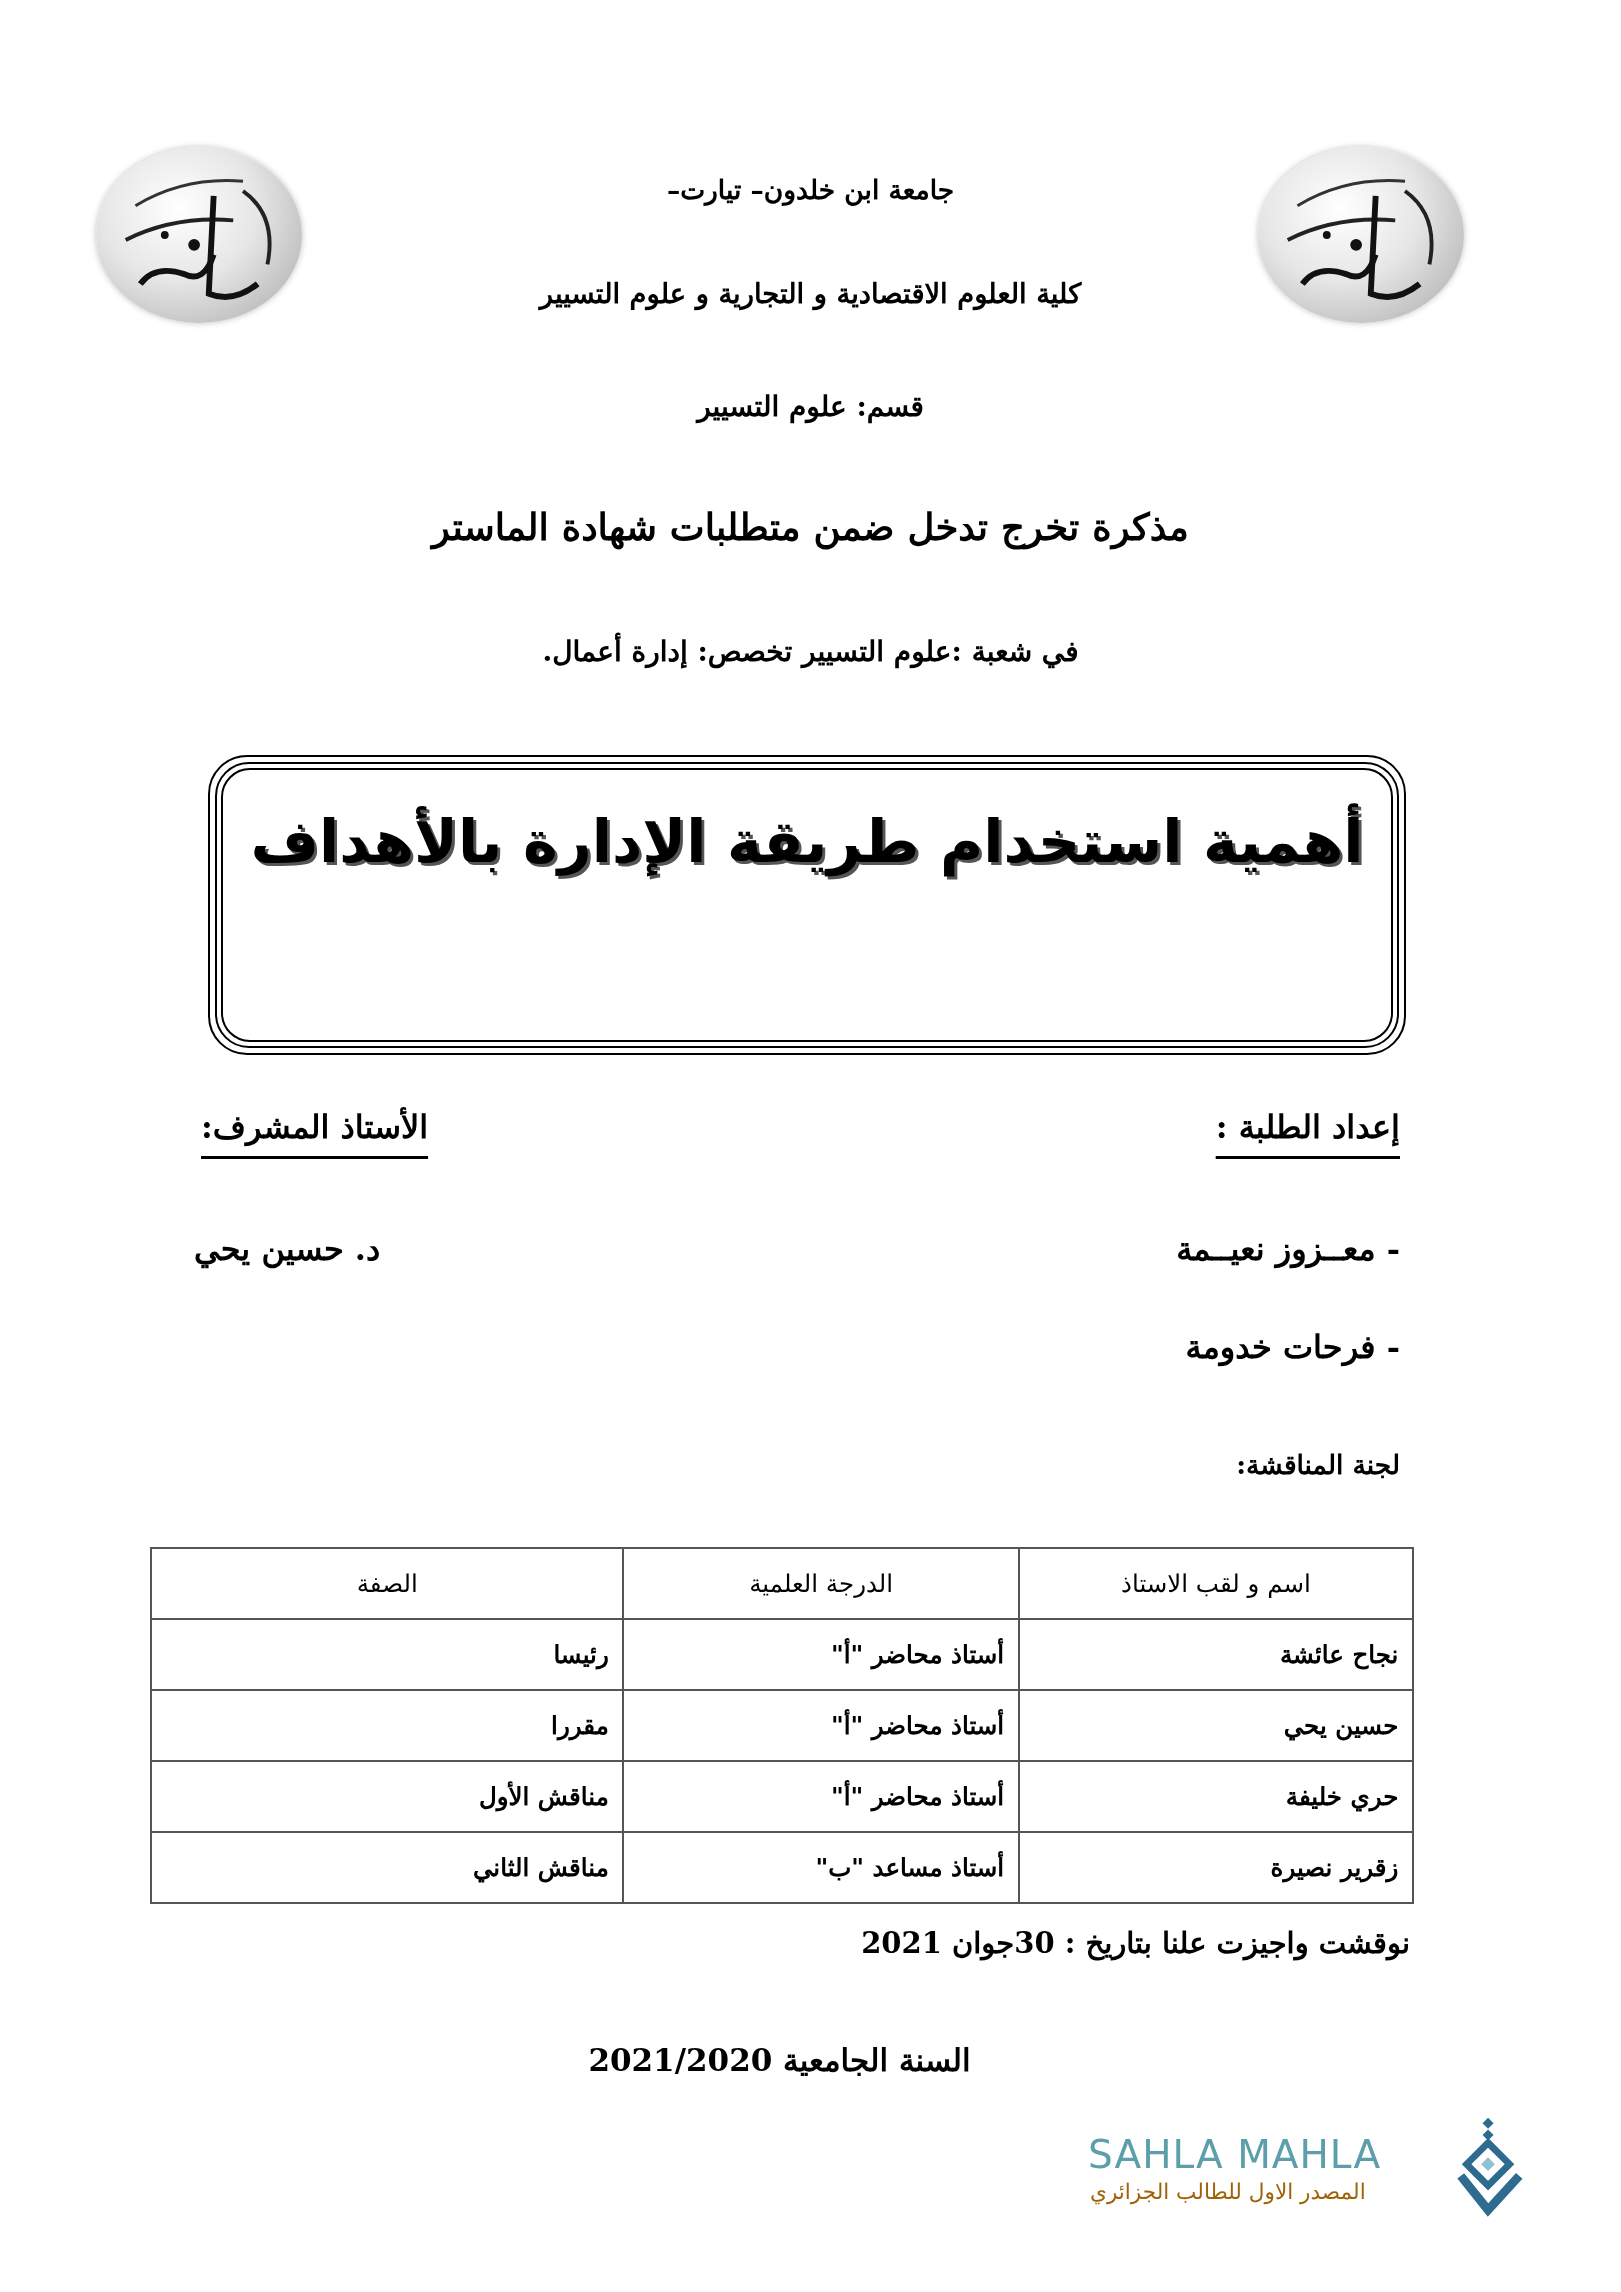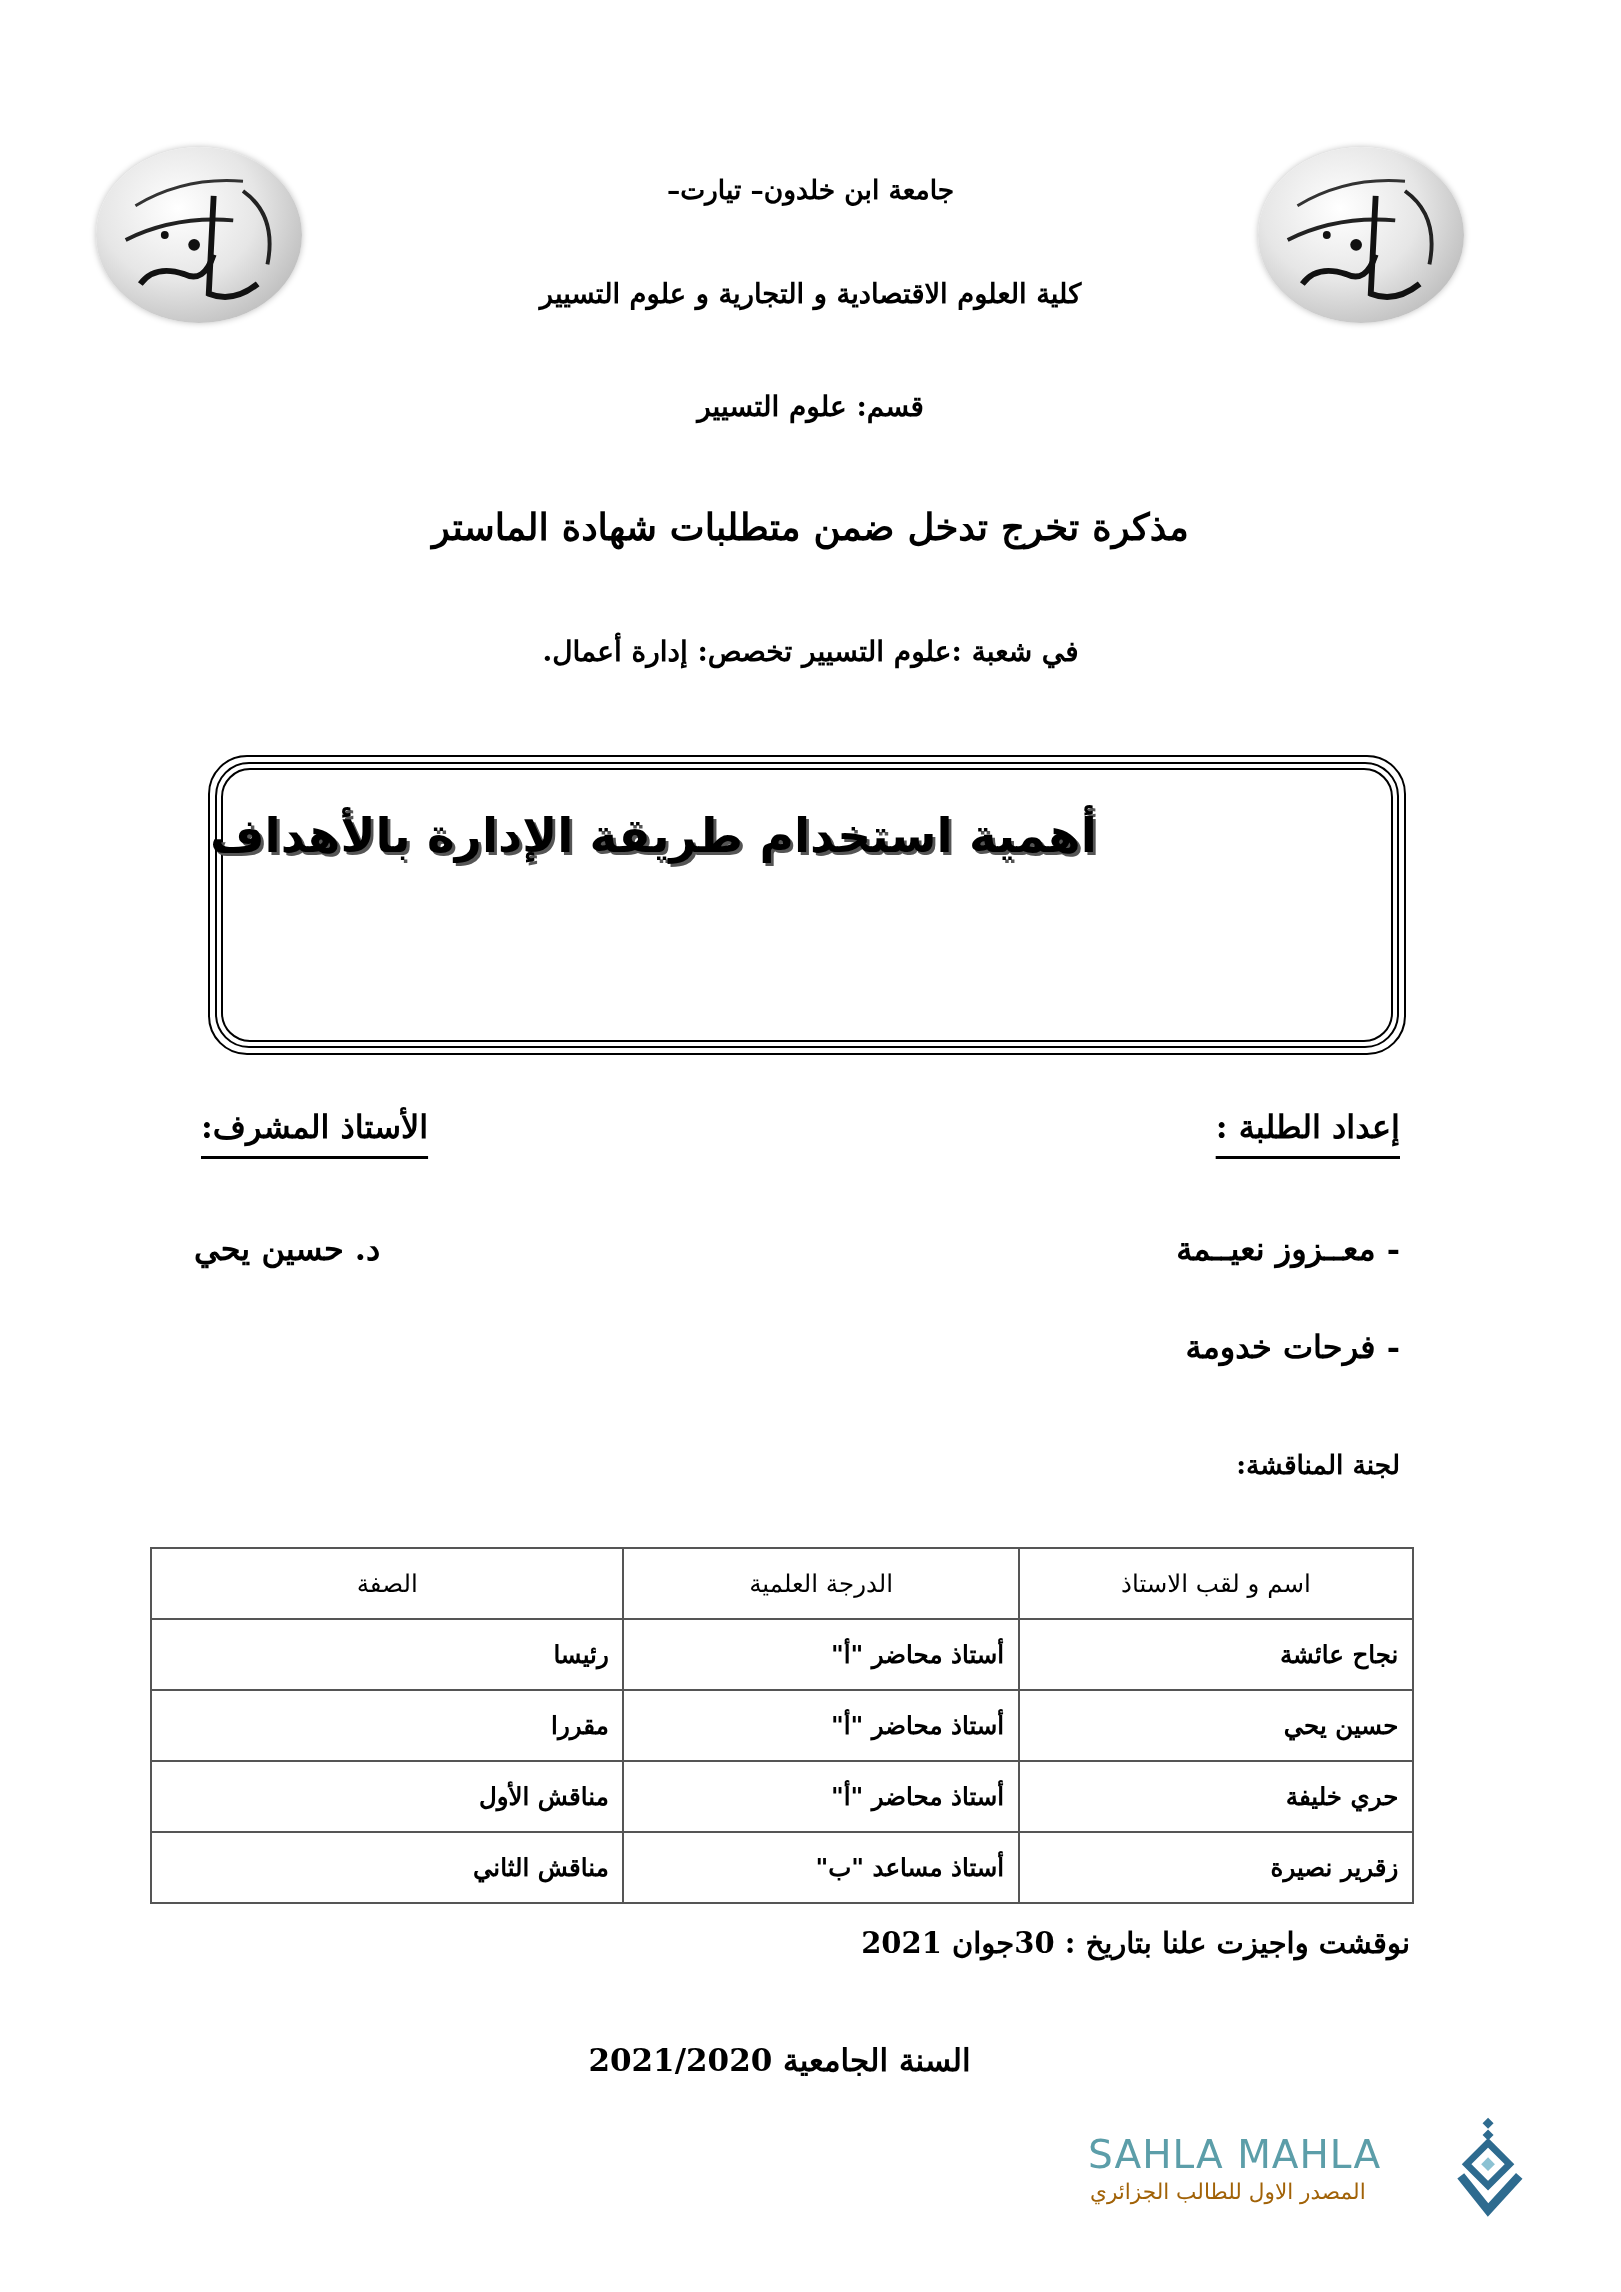--- a/index.html
+++ b/index.html
@@ -35,23 +35,23 @@
     }
     .title-frame .inner1 {
       position: absolute; left: 4.9px; top: 4.9px; right: 4.9px; bottom: 4.9px;
       border: 2px solid #000; border-radius: 34px;
     }
     .title-frame .inner2 {
       position: absolute; left: 10.8px; top: 10.8px; right: 10.8px; bottom: 10.8px;
       border: 2.9px solid #000; border-radius: 29px;
     }
     .title-text {
-      position: absolute; left: 0; right: 0; text-align: left;
+      position: absolute; left: 0; right: 0; text-align: center;
       font-family: "DejaVu Sans", "Liberation Sans", sans-serif;
-      font-weight: bold; font-size: 47px;
+      font-weight: bold; font-size: 59px;
       text-shadow: 2.9px 2.9px 0 #555;
       line-height: 1;
     }
     .title-line1 { top: 55px; }
     .title-line2 { top: 153px; }
 
     .label-h {
       font-size: 32px; font-weight: bold;
       text-decoration: underline; text-underline-offset: 17.6px; text-decoration-thickness: 2.9px;
       white-space: nowrap;

